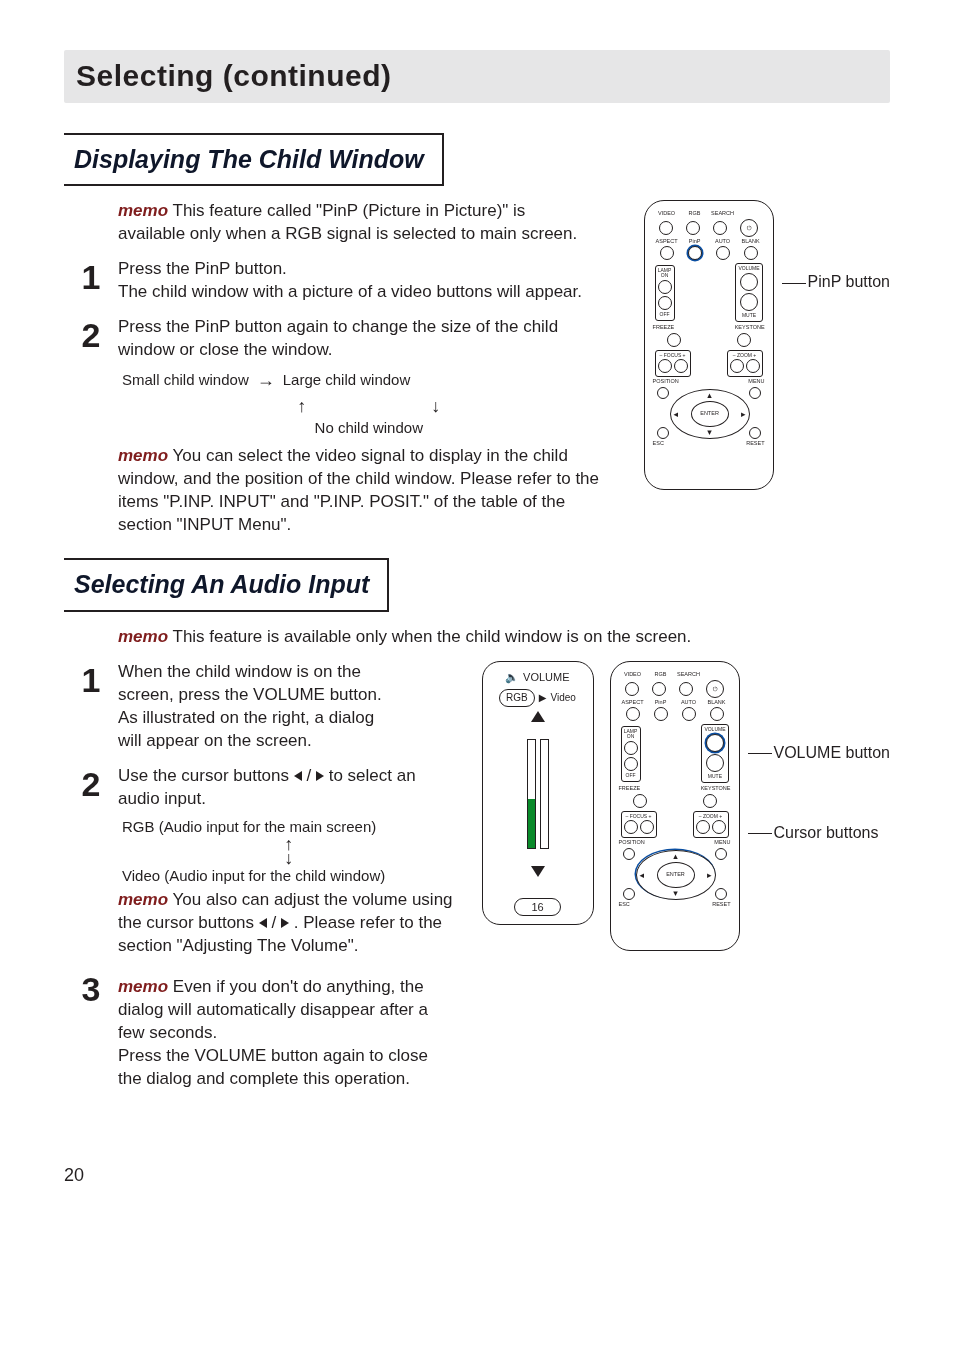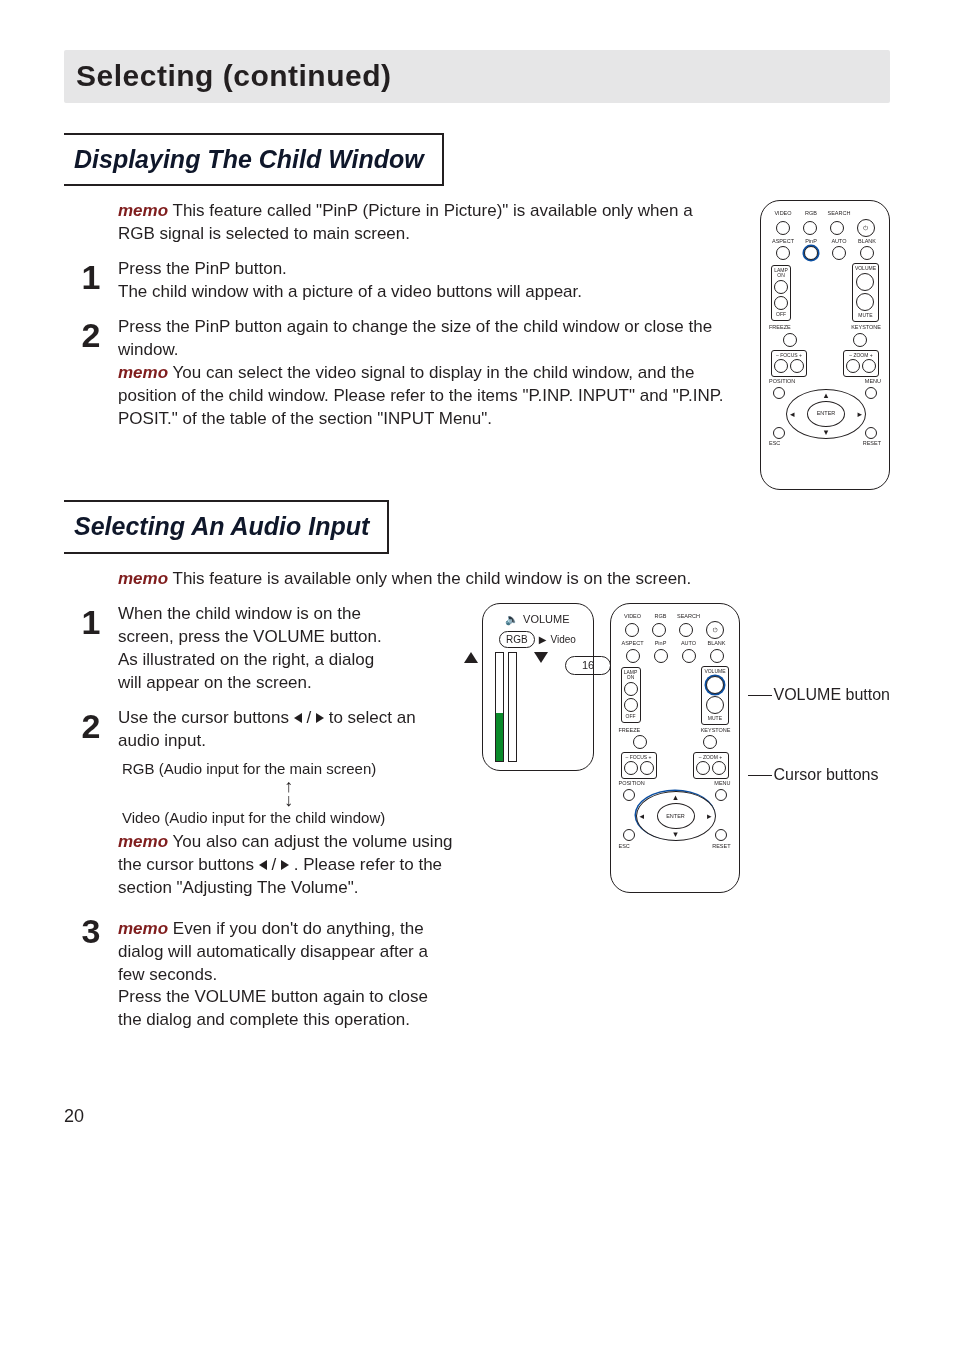--- a/index.html
+++ b/index.html
@@ -243,22 +243,22 @@
     margin-bottom:4px;
   }
   .vol-rgb-box{
     border:1px solid #231f20;
     border-radius:10px;
     padding:1px 6px;
   }
   .vol-bar-wrap{
     display:flex;
     justify-content:center;
-    align-items:flex-start;
-    flex-direction:row;
+    align-items:center;
+    flex-direction:column;
     gap:17px;
   }
   .vol-bar-tracks{
     display:flex;
     gap:4px;
     height: 110px;
     align-items:flex-end;
   }
   .vol-track{
     width:9px;
@@ -327,20 +327,34 @@
         <div>Press the PinP button.</div>
         <div>The child window with a picture of a video buttons will appear.</div>
       </div>
     </div>
 
     <div class="step">
       <div class="num">2</div>
       <div class="step-body">
         <div>Press the PinP button again to change the size of the child window or close the window.</div>
 
+        <div class="cycle">
+          <div class="cycle-row">
+            <span>Small child window</span>
+            <span class="arrow-right">→</span>
+            <span>Large child window</span>
+          </div>
+          <div class="cycle-mid">
+            <span style="display:inline-block;width:130px;text-align:left;font-size:18px;">↑</span>
+            <span style="display:inline-block;font-size:18px;">↓</span>
+          </div>
+          <div style="text-align:center;">
+            <span>No child window</span>
+          </div>
+        </div>
 
         <div>
           <span class="memo">memo</span><span> You can select the video signal to display in the child window, and the position of the child window. Please refer to the items "P.INP. INPUT" and "P.INP. POSIT." of the table of the section "INPUT Menu".</span>
         </div>
       </div>
     </div>
   </div>
 
   <div class="col-right">
 
@@ -429,20 +443,25 @@
           </div>
         </div>
         <span class="dpad-lbl" style="left:0;bottom:-2px;">ESC</span>
         <span class="dpad-lbl" style="right:0;bottom:-2px;">RESET</span>
         <div class="dpad-outer-btn" style="left:4px;bottom:6px;"></div>
         <div class="dpad-outer-btn" style="right:4px;bottom:6px;"></div>
       </div>
       <div class="r-blank"></div>
     </div>
 
+    <div style="padding-top:72px;">
+      <div class="callout">
+        <span class="callout-line"></span><span>PinP button</span>
+      </div>
+    </div>
   </div>
 </div>
 
 
 <div class="subhead">Selecting An Audio Input</div>
 
 <div class="intro">
   <span class="memo">memo</span><span> This feature is available only when the child window is on the screen.</span>
 </div>
 

